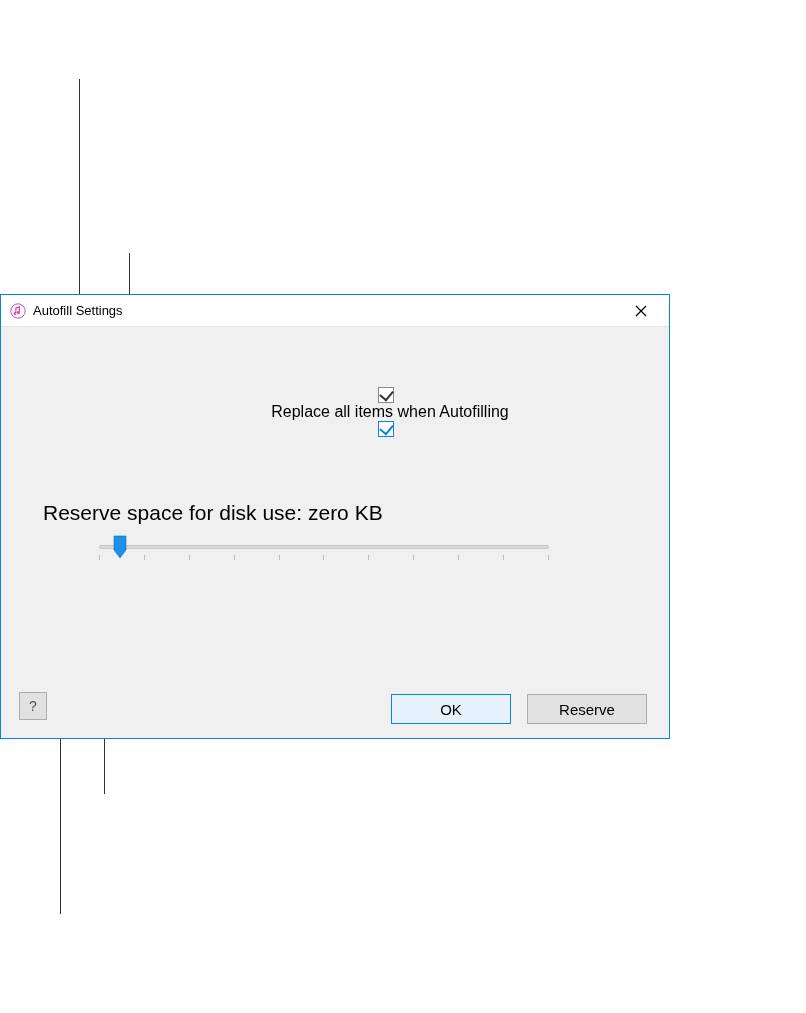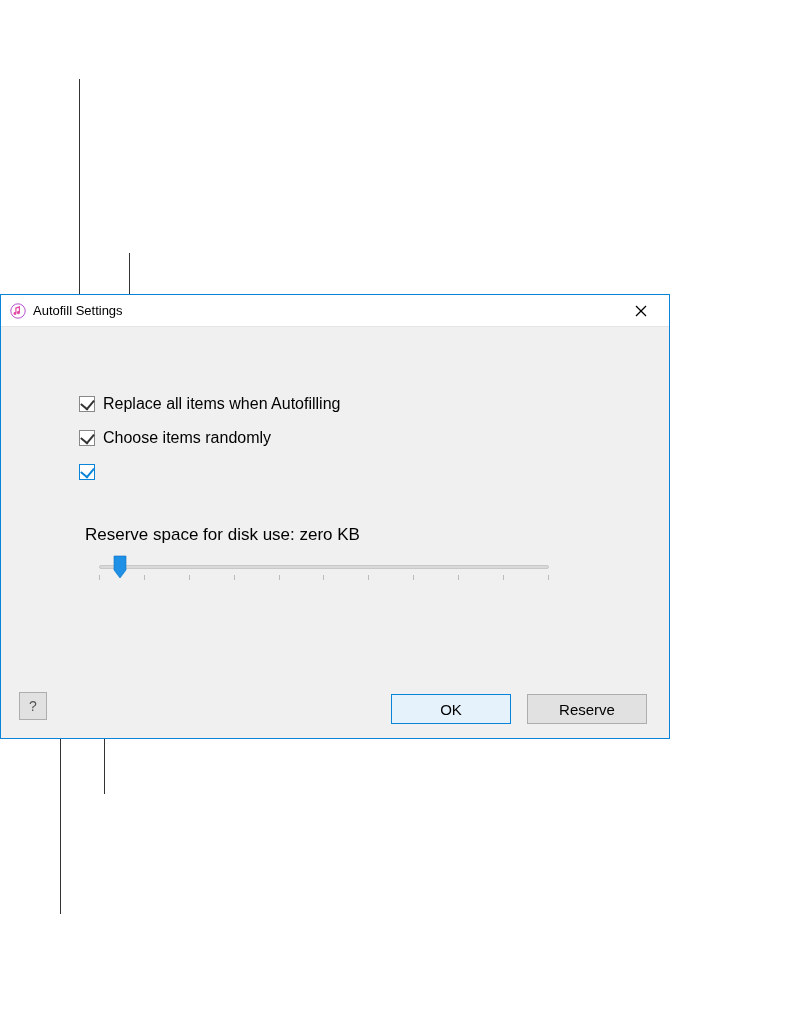--- a/index.html
+++ b/index.html
@@ -78,23 +78,24 @@
     .body-area {
       flex: 1;
       background: #f0f0f0;
       position: relative;
       padding: 60px 0 0 0;
     }
 
     .checkbox-row {
       display: flex;
       align-items: center;
-      padding-left: 78px;
+      padding-left: 110px;
       height: 34px;
       font-size: 16px;
+      flex-direction: column;
     }
     .checkbox {
       width: 16px;
       height: 16px;
       border: 1px solid #888;
       background: #fff;
       margin-right: 8px;
       display: inline-flex;
       align-items: center;
       justify-content: center;
@@ -109,23 +110,23 @@
       width: 7px;
       height: 10px;
       border: solid #333;
       border-width: 0 2px 2px 0;
       transform: rotate(40deg);
     }
     .checkbox.blue { border-color: #0a84d8; }
     .checkbox.blue.checked::after { border-color: #0a84d8; }
 
     .reserve-label {
-      padding-left: 84px;
-      font-size: 17px;
-      margin-top: 36px;
+      padding-left: 42px;
+      font-size: 21px;
+      margin-top: 46px;
       margin-bottom: 10px;
     }
 
     .slider-wrap {
       position: relative;
       margin-left: 98px;
       width: 450px;
       height: 28px;
     }
     .slider-track {
@@ -238,24 +239,20 @@
     </span>
   </div>
 
   <div class="body-area">
 
     <div class="checkbox-row">
       <span class="checkbox checked"></span>
       <span>Replace all items when Autofilling</span>
     </div>
 
-    <div class="checkbox-row">
-      <span class="checkbox checked"></span>
-      <span>Choose items randomly</span>
-    </div>
 
     <div class="checkbox-row">
       <span class="checkbox blue checked"></span>
     </div>
 
     <div class="reserve-label">Reserve space for disk use: zero KB</div>
 
     <div class="slider-wrap">
       <div class="slider-track"></div>
       <div class="slider-ticks">

